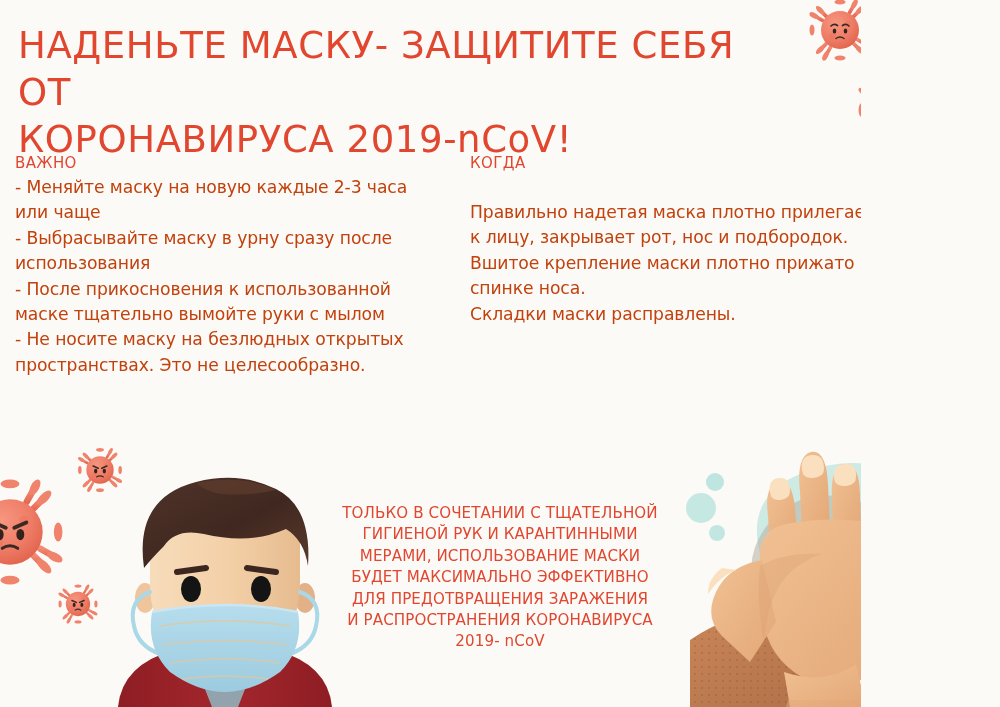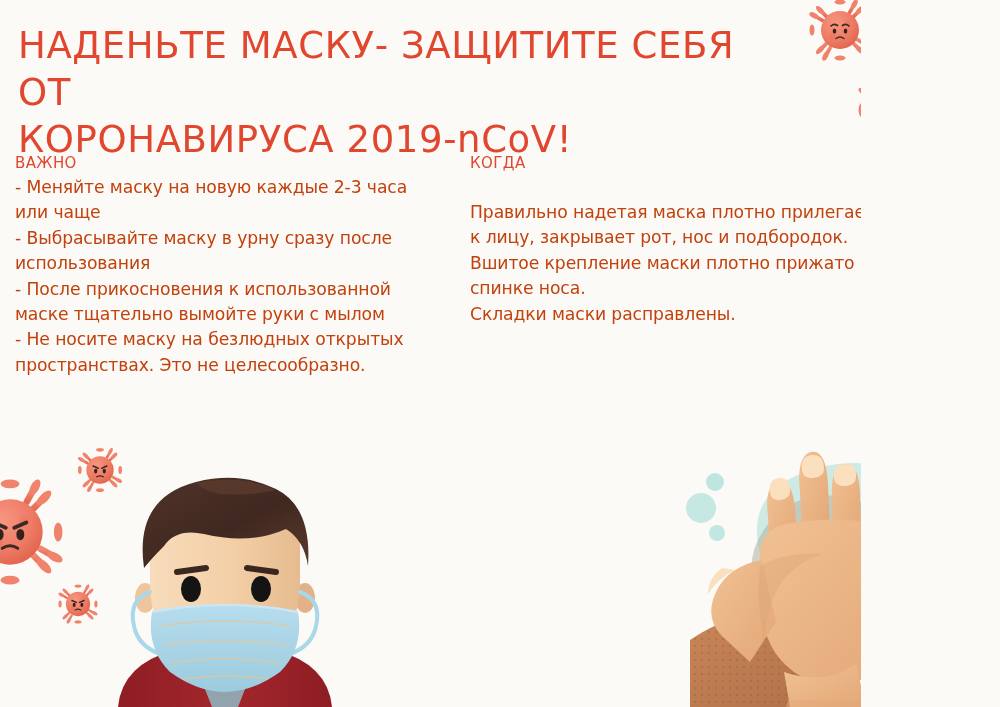--- a/index.html
+++ b/index.html
@@ -317,14 +317,21 @@
 
           <path d="M784,672 q40,14 72,-8 l10,43 L790,707 Z" fill="url(#handL)"></path>
           <path d="M788,700 L866,700 L868,707 L786,707 Z" fill="#e3a777" opacity=".5"></path>
 
           <path d="M760,566 q24,-14 62,-12 q-30,10 -44,34 q-12,22 -14,54 q-8,-40 -4,-76 z" fill="#d79b6c" opacity=".30"></path>
         </g>
       </g>
     </g>
   </svg>
 
+  <div class="caption">ТОЛЬКО В СОЧЕТАНИИ С ТЩАТЕЛЬНОЙ
+ГИГИЕНОЙ РУК И КАРАНТИННЫМИ
+МЕРАМИ, ИСПОЛЬЗОВАНИЕ МАСКИ
+БУДЕТ МАКСИМАЛЬНО ЭФФЕКТИВНО
+ДЛЯ ПРЕДОТВРАЩЕНИЯ ЗАРАЖЕНИЯ
+И РАСПРОСТРАНЕНИЯ КОРОНАВИРУСА
+2019- nCoV</div>
 
 </div>
 
 </body></html>

